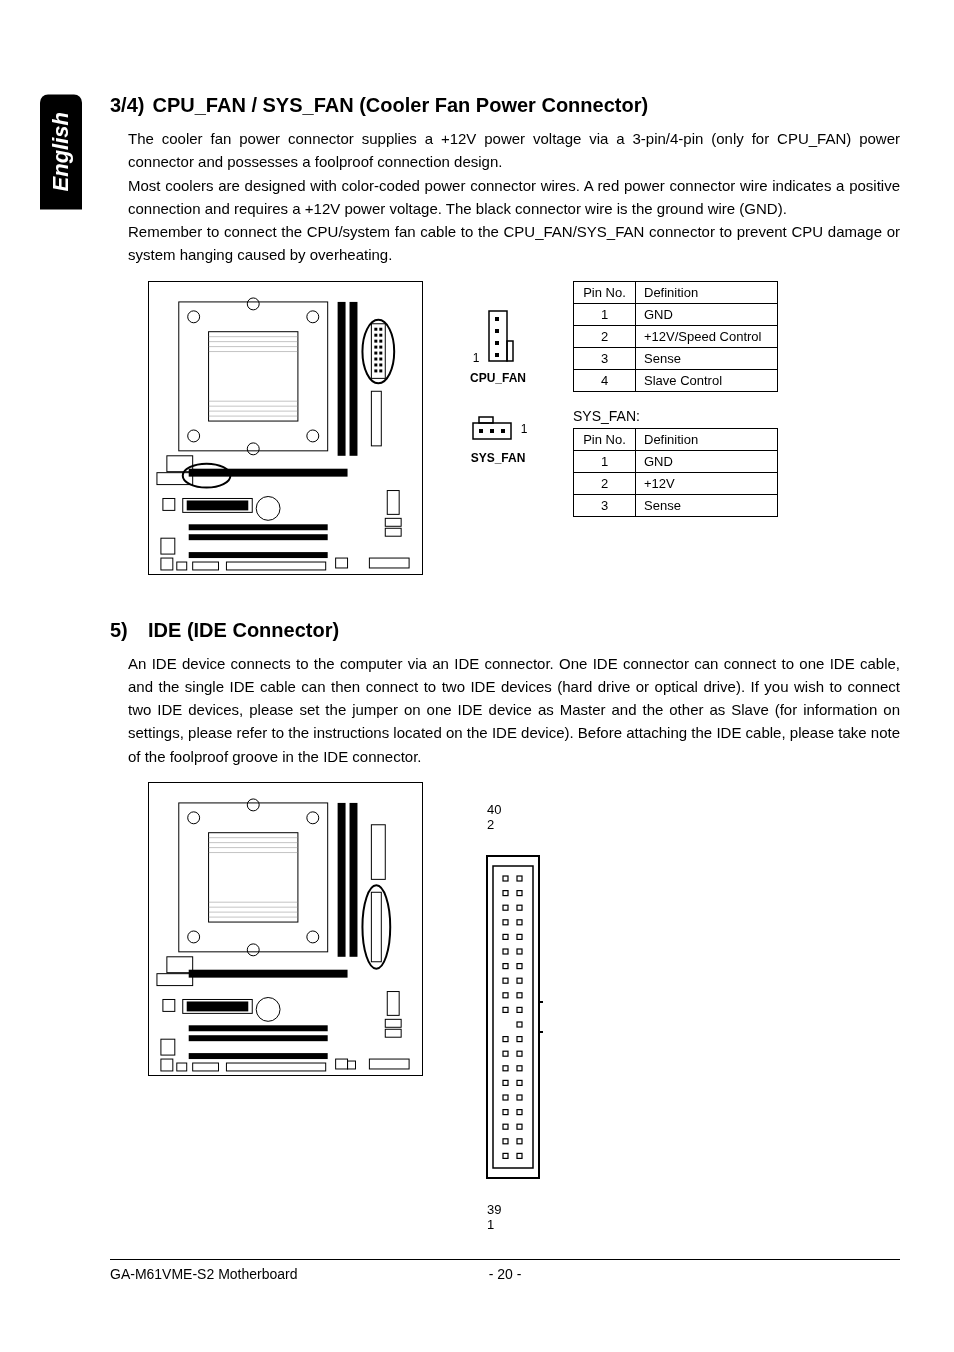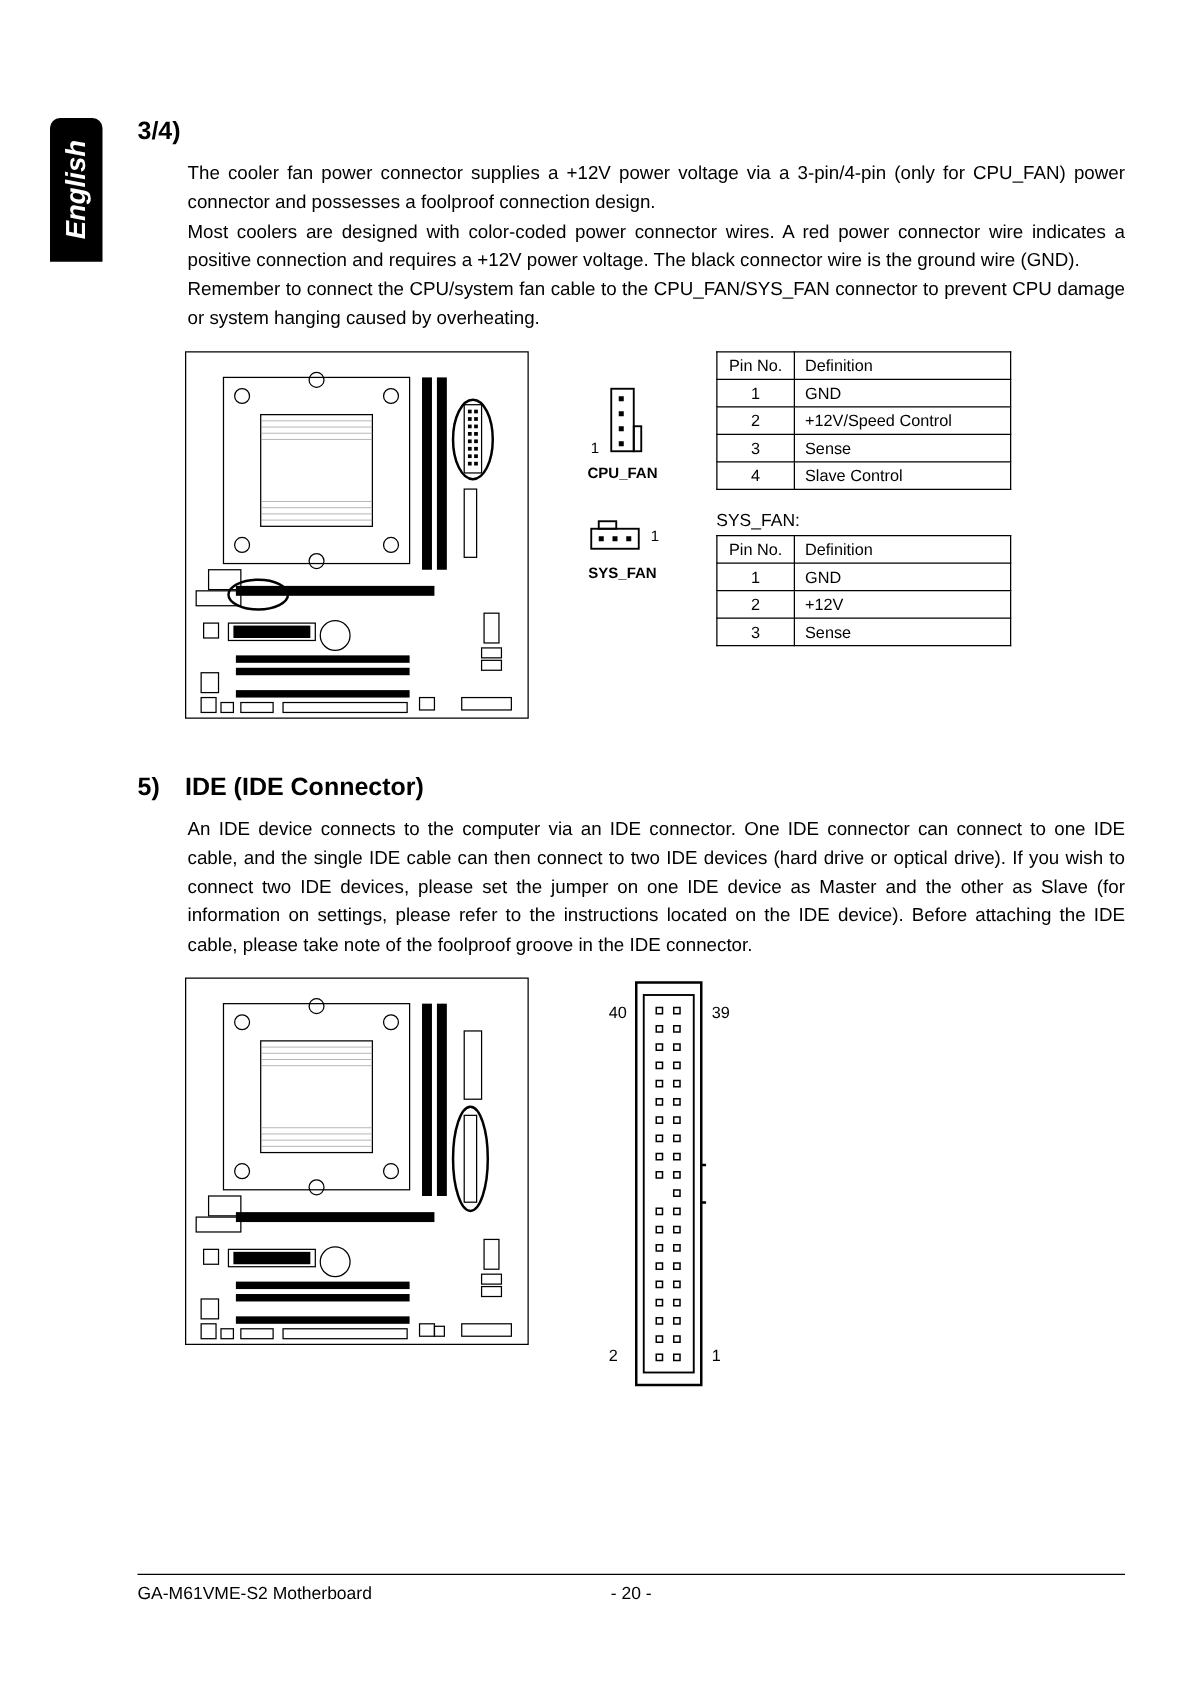--- a/index.html
+++ b/index.html
@@ -35,21 +35,21 @@
   .section-title {
     font-weight: bold;
     font-size: 20px;
     margin-bottom: 10px;
   }
   .title-row { display: flex; gap: 8px; }
   .title-num { min-width: 30px; }
   .body-text {
     font-size: 15px;
     line-height: 1.55;
-    margin-left: 40px;
+    margin-left: 18px;
     margin-bottom: 14px;
     text-align: justify;
   }
   .fan-layout {
     display: flex;
     gap: 20px;
     margin-left: 38px;
     align-items: flex-start;
   }
   .board-box {
@@ -72,42 +72,42 @@
   }
   .conn-block { display: flex; flex-direction: column; align-items: center; }
   .conn-label { font-size: 12px; margin-top: 6px; font-weight: bold; }
   .conn-cpu-svg { width: 40px; height: 58px; }
   .conn-sys-svg { width: 48px; height: 32px; }
   .pin1-lbl { font-size: 12px; }
   .tables-col { flex: 1; }
   .tbl-title { font-size: 14px; margin-bottom: 4px; }
   table.pin-table {
     border-collapse: collapse;
-    width: 236px;
+    width: 205px;
     margin-bottom: 16px;
   }
   table.pin-table th, table.pin-table td {
     border: 1px solid #000;
     font-size: 13px;
     padding: 3px 8px;
     text-align: left;
   }
   table.pin-table th { font-weight: normal; }
   table.pin-table td:first-child, table.pin-table th:first-child {
     width: 62px;
     text-align: center;
   }
   .section2 { margin-top: 44px; }
   .ide-layout {
     display: flex;
     gap: 60px;
     margin-left: 38px;
     align-items: flex-start;
   }
-  .ide-conn-wrap { display: flex; align-items: stretch; }
+  .ide-conn-wrap { display: flex; align-items: stretch; flex-direction: column; }
   .ide-svg { width: 60px; height: 330px; }
   .ide-num { font-size: 13px; display: flex; flex-direction: column; justify-content: space-between; padding: 20px 4px; }
   .footer {
     position: absolute;
     left: 110px;
     bottom: 70px;
     width: 790px;
     border-top: 1px solid #000;
     padding-top: 6px;
     font-size: 14px;
@@ -119,20 +119,21 @@
 </style>
 </head>
 <body>
 
 <div class="lang-tab">English</div>
 
 <div class="content">
 
   <div class="section-title title-row">
     <span class="title-num">3/4)</span>
+    <span>CPU_FAN / SYS_FAN (Cooler Fan Power Connector)</span>
   </div>
   <div class="body-text" style="white-space: pre-line;">The cooler fan power connector supplies a +12V power voltage via a 3-pin/4-pin (only for CPU_FAN) power connector and possesses a foolproof connection design.
 Most coolers are designed with color-coded power connector wires. A red power connector wire indicates a positive connection and requires a +12V power voltage. The black connector wire is the ground wire (GND).
 Remember to connect the CPU/system fan cable to the CPU_FAN/SYS_FAN connector to prevent CPU damage or system hanging caused by overheating.</div>
 
   <div class="fan-layout">
 
     <div class="board-box">
       <svg class="board-svg" viewBox="0 0 275 294">
 

